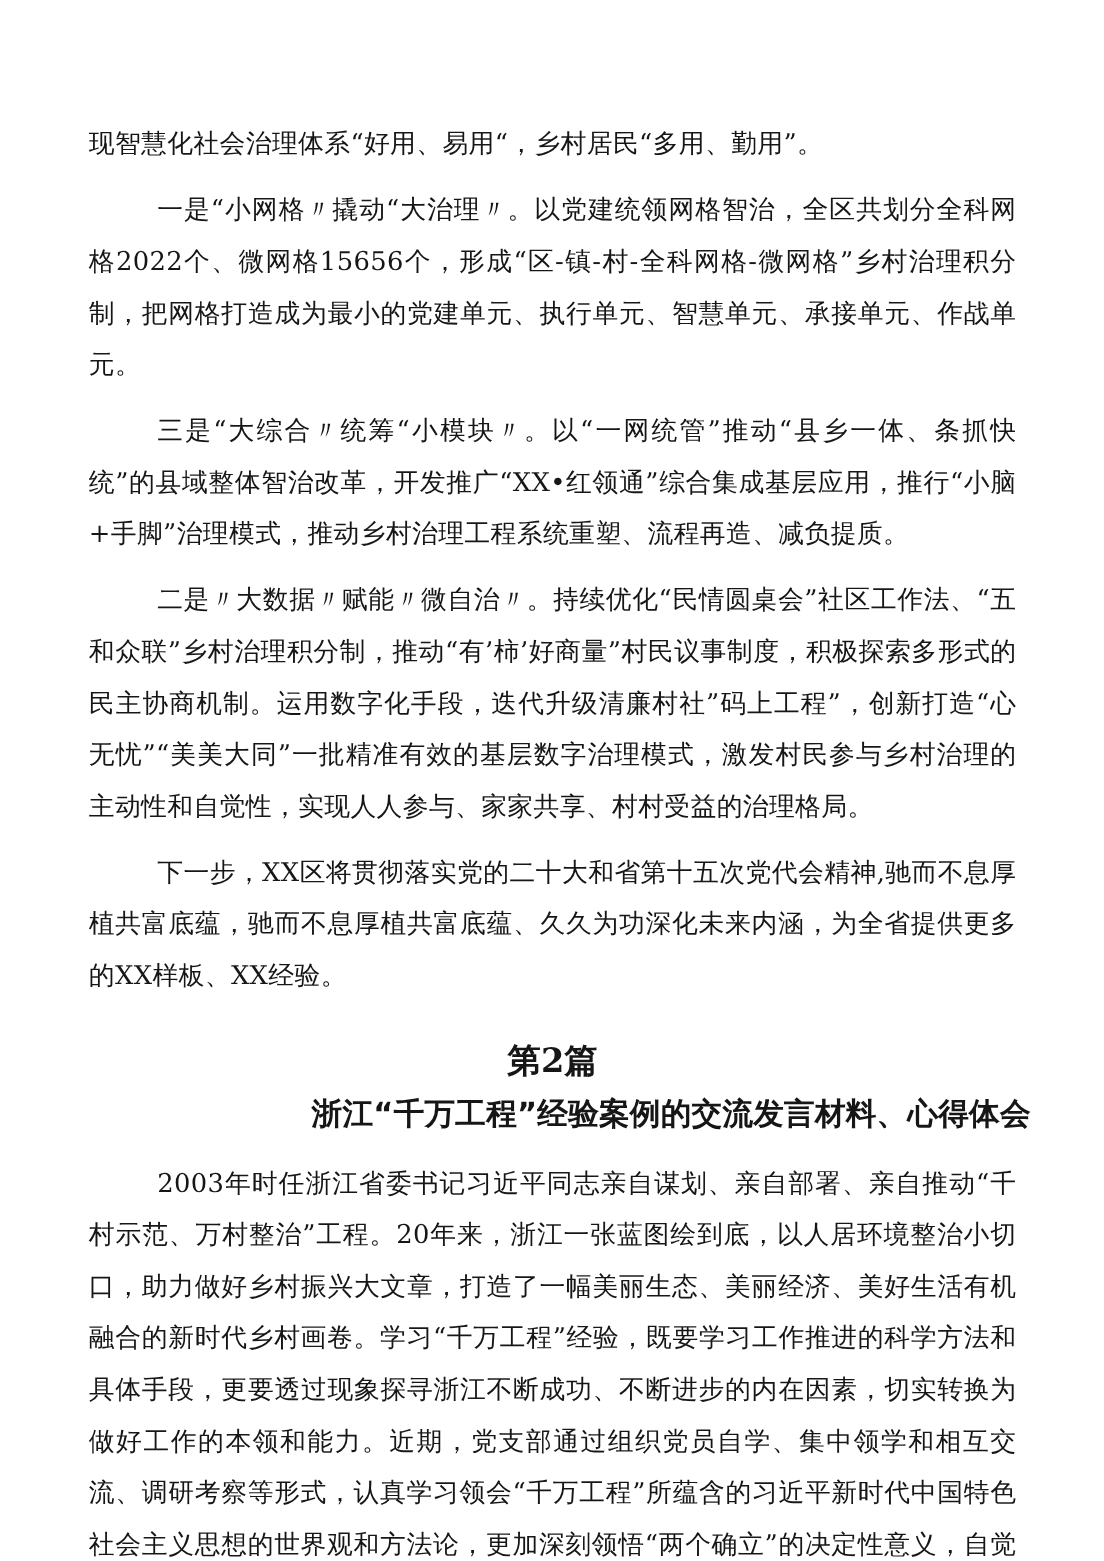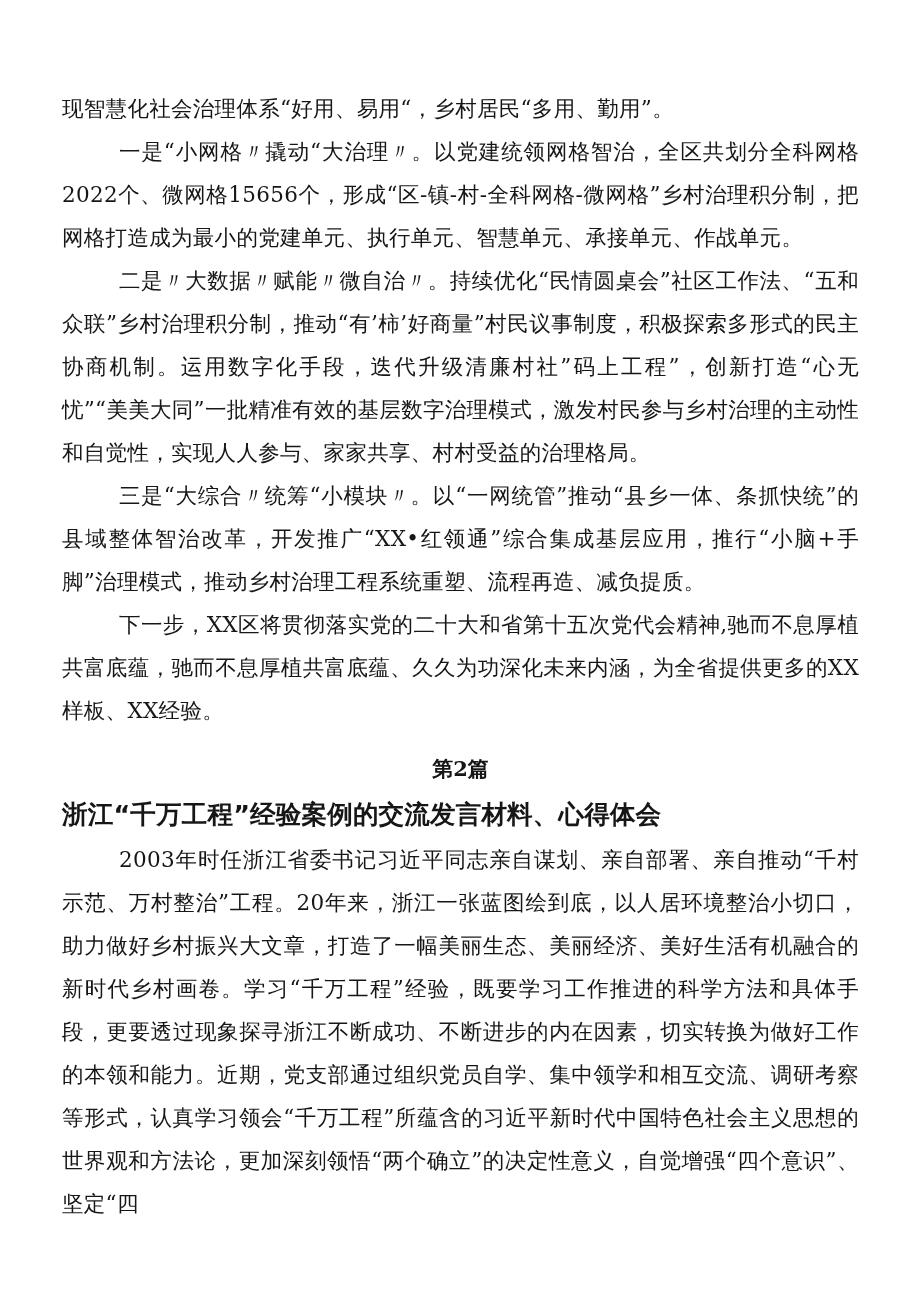--- a/index.html
+++ b/index.html
@@ -3,60 +3,60 @@
 <meta charset="utf-8">
 <style>
   html, body { margin: 0; padding: 0; background: #ffffff; }
   body { width: 920px; height: 1301px; overflow: hidden; position: relative; }
   .page {
     position: absolute; left: 62px; top: 87px; width: 797px;
     font-family: "DejaVu Serif", "Liberation Serif", serif;
     color: #161616;
   }
   .para {
-    margin: 0;
+    margin: 12px;
     font-size: 21.5px;
     line-height: 43px;
     text-align: justify;
     text-justify: inter-character;
     letter-spacing: 0.3px;
   }
   .para.indent { text-indent: 57px; }
   .section-label {
     margin: 0;
     height: 58px;
     line-height: 58px;
     padding-top: 8px;
     text-align: center;
-    font-size: 21px;
+    font-size: 28px;
     font-family: "DejaVu Serif", "Liberation Serif", serif;
   }
   .doc-title {
     margin: 0;
-    text-align: left;
+    text-align: right;
     font-family: "DejaVu Sans", "Liberation Sans", sans-serif;
     font-weight: bold;
     font-size: 25.5px;
     line-height: 32px;
     padding-bottom: 8px;
     letter-spacing: 0.2px;
   }
 </style>
 </head>
 <body>
 
 <div class="page">
 
   <p class="para">现智慧化社会治理体系“好用、易用“，乡村居民“多用、勤用”。</p>
 
   <p class="para indent">一是“小网格〃撬动“大治理〃。以党建统领网格智治，全区共划分全科网格2022个、微网格15656个，形成“区-镇-村-全科网格-微网格”乡村治理积分制，把网格打造成为最小的党建单元、执行单元、智慧单元、承接单元、作战单元。</p>
 
+  <p class="para indent">三是“大综合〃统筹“小模块〃。以“一网统管”推动“县乡一体、条抓快统”的县域整体智治改革，开发推广“XX•红领通”综合集成基层应用，推行“小脑+手脚”治理模式，推动乡村治理工程系统重塑、流程再造、减负提质。</p>
+
   <p class="para indent">二是〃大数据〃赋能〃微自治〃。持续优化“民情圆桌会”社区工作法、“五和众联”乡村治理积分制，推动“有’柿’好商量”村民议事制度，积极探索多形式的民主协商机制。运用数字化手段，迭代升级清廉村社”码上工程”，创新打造“心无忧”“美美大同”一批精准有效的基层数字治理模式，激发村民参与乡村治理的主动性和自觉性，实现人人参与、家家共享、村村受益的治理格局。</p>
-
-  <p class="para indent">三是“大综合〃统筹“小模块〃。以“一网统管”推动“县乡一体、条抓快统”的县域整体智治改革，开发推广“XX•红领通”综合集成基层应用，推行“小脑+手脚”治理模式，推动乡村治理工程系统重塑、流程再造、减负提质。</p>
 
   <p class="para indent">下一步，XX区将贯彻落实党的二十大和省第十五次党代会精神,驰而不息厚植共富底蕴，驰而不息厚植共富底蕴、久久为功深化未来内涵，为全省提供更多的XX样板、XX经验。</p>
 
   <h3 class="section-label">第2篇</h3>
 
   <h2 class="doc-title">浙江“千万工程”经验案例的交流发言材料、心得体会</h2>
 
   <p class="para indent">2003年时任浙江省委书记习近平同志亲自谋划、亲自部署、亲自推动“千村示范、万村整治”工程。20年来，浙江一张蓝图绘到底，以人居环境整治小切口，助力做好乡村振兴大文章，打造了一幅美丽生态、美丽经济、美好生活有机融合的新时代乡村画卷。学习“千万工程”经验，既要学习工作推进的科学方法和具体手段，更要透过现象探寻浙江不断成功、不断进步的内在因素，切实转换为做好工作的本领和能力。近期，党支部通过组织党员自学、集中领学和相互交流、调研考察等形式，认真学习领会“千万工程”所蕴含的习近平新时代中国特色社会主义思想的世界观和方法论，更加深刻领悟“两个确立”的决定性意义，自觉增强“四个意识”、坚定“四</p>
 
 </div>

